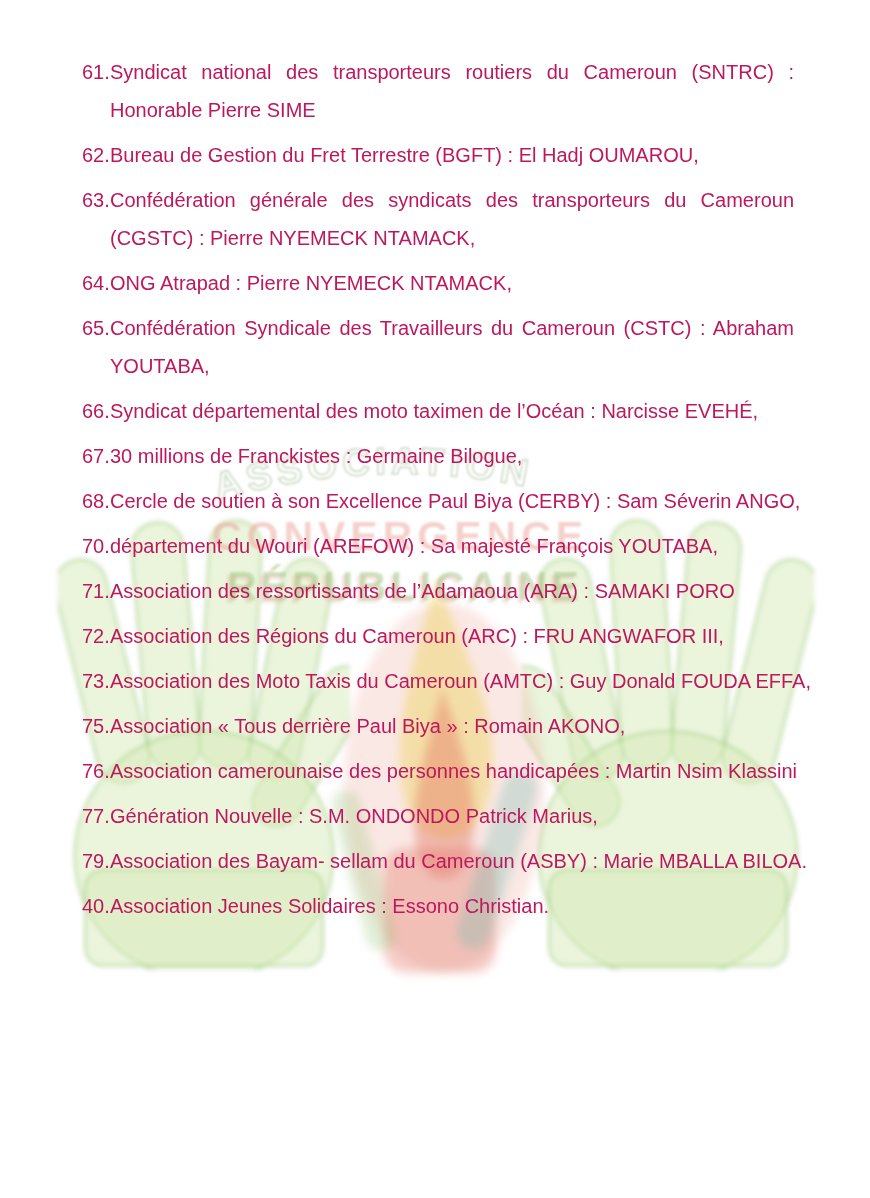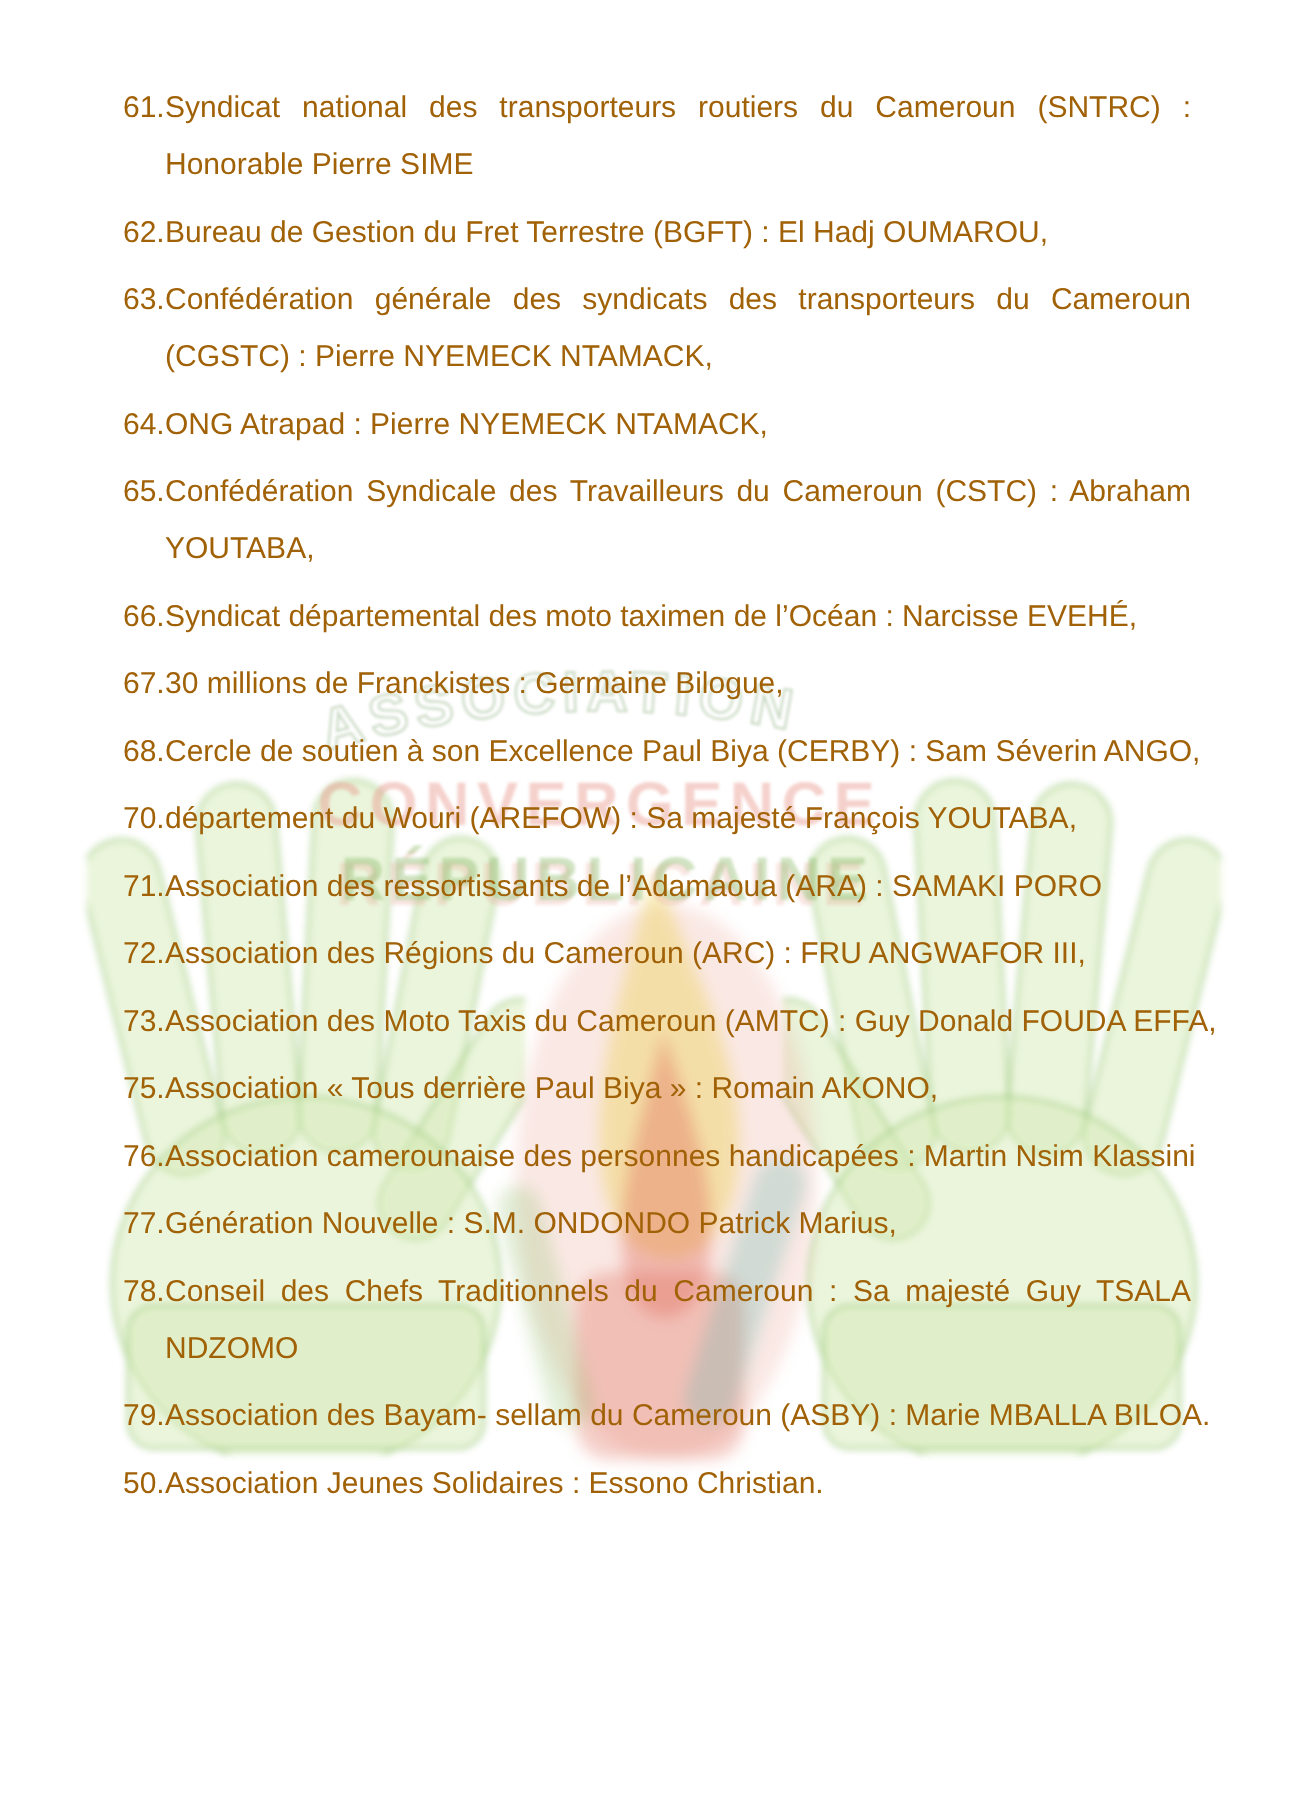--- a/index.html
+++ b/index.html
@@ -131,21 +131,21 @@
       </defs>
       <text font-size="38" font-weight="bold" letter-spacing="5" style="fill:none;stroke:var(--wm-green-outline)" stroke-opacity="0.55" stroke-width="1.6">
         <textPath href="#arc-top" startOffset="6">ASSOCIATION</textPath>
       </text>
       <text x="262" y="175" text-anchor="middle" font-size="41" font-weight="bold" letter-spacing="4" style="fill:var(--wm-red)" fill-opacity="0.25">RÉPUBLICAINE</text>
       <text x="260" y="122" text-anchor="middle" font-size="41" font-weight="bold" letter-spacing="5" style="fill:var(--wm-red)" fill-opacity="0.45">CONVERGENCE</text>
       <text x="265" y="172" text-anchor="middle" font-size="41" font-weight="bold" letter-spacing="4" style="fill:var(--wm-green)" fill-opacity="0.42">RÉPUBLICAINE</text>
     </svg>
   </div>
 
-  <ol class="list" style="color: #a16207;">
+  <ol class="list" style="color: #be185d;">
   <li class="item">
     <span class="num">61.</span>
     <span class="txt">
           <div class="line fill">Syndicat national des transporteurs routiers du Cameroun (SNTRC) :</div>
           <div class="line">Honorable Pierre SIME</div>
         </span>
   </li>
 
   <li class="item">
     <span class="num">62.</span>
@@ -242,35 +242,28 @@
         </span>
   </li>
 
   <li class="item">
     <span class="num">77.</span>
     <span class="txt">
           <div class="line">Génération Nouvelle : S.M. ONDONDO Patrick Marius,</div>
         </span>
   </li>
 
-  <li class="item">
-    <span class="num">78.</span>
-    <span class="txt">
-          <div class="line fill">Conseil des Chefs Traditionnels du Cameroun : Sa majesté Guy TSALA</div>
-          <div class="line">NDZOMO</div>
-        </span>
-  </li>
 
   <li class="item">
     <span class="num">79.</span>
     <span class="txt">
           <div class="line">Association des Bayam- sellam du Cameroun (ASBY) : Marie MBALLA BILOA.</div>
         </span>
   </li>
 
   <li class="item">
-    <span class="num">50.</span>
+    <span class="num">40.</span>
     <span class="txt">
           <div class="line">Association Jeunes Solidaires : Essono Christian.</div>
         </span>
   </li>
 </ol>
 </div>
 
 </body></html>

